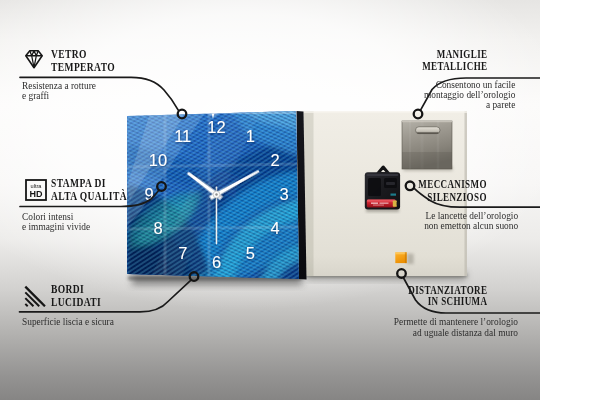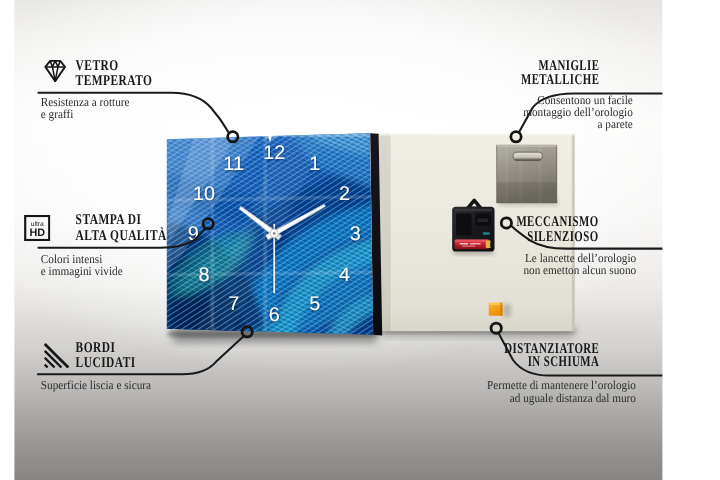--- a/index.html
+++ b/index.html
@@ -2,34 +2,33 @@
 <html><head>
 <meta charset="utf-8">
 <style>
   html,body{margin:0;padding:0;}
   #stage{
     position:relative; width:540px; height:400px; overflow:hidden;
     font-family:"Liberation Serif", serif;
     background:
       radial-gradient(90% 70% at 45% 30%, rgba(255,255,255,0.95) 0%, rgba(255,255,255,0.75) 38%, rgba(255,255,255,0) 68%),
       linear-gradient(180deg, #e6e5e3 0%, #f2f1ef 10%, #fbfaf9 26%, #f7f6f5 46%, #ecebe9 60%, #d3d2d0 72%, #b1b0ae 84%, #949392 94%, #868584 100%);
-    margin-left: 12px;
   }
   .co{position:absolute;}
   .co-title{font-weight:bold; font-size:12.4px; color:#181818; letter-spacing:0.5px; white-space:nowrap; transform:scaleX(0.77); transform-origin:left top;}
   .co-sub{font-size:10.2px; line-height:10.2px; color:#2d2d2d; white-space:nowrap; transform:scaleX(0.92); transform-origin:left top;}
   .right.co-title{text-align:right; transform:scaleX(0.73); transform-origin:right top;}
   .right.co-sub{text-align:right; transform-origin:right top;}
   .co-icon{position:absolute;}
   
   #t-vetro{left:51px; top:47.6px; line-height:12.9px;}
   #i-vetro{left:20.5px; top:48px;}
   #s-vetro{left:22px; top:80.6px;}
   #t-stampa{left:51px; top:177.1px; line-height:12.9px;}
-  #i-stampa{left:8px; top:179px;}
+  #i-stampa{left:25px; top:179px;}
   #s-stampa{left:22px; top:212px;}
   #t-bordi{left:51px; top:282.8px; line-height:12.9px;}
   #i-bordi{left:22.5px; top:284px;}
   #s-bordi{left:22px; top:316.6px;}
   
   #t-maniglie{right:53px; top:47.9px; line-height:12.3px;}
   #i-maniglie{left:554.5px; top:47px;}
   #s-maniglie{right:24.5px; top:79.6px; line-height:10.3px;}
   #t-meccanismo{right:53px; top:177.8px; line-height:13.3px;}
   #i-meccanismo{left:553.5px; top:177.5px;}

